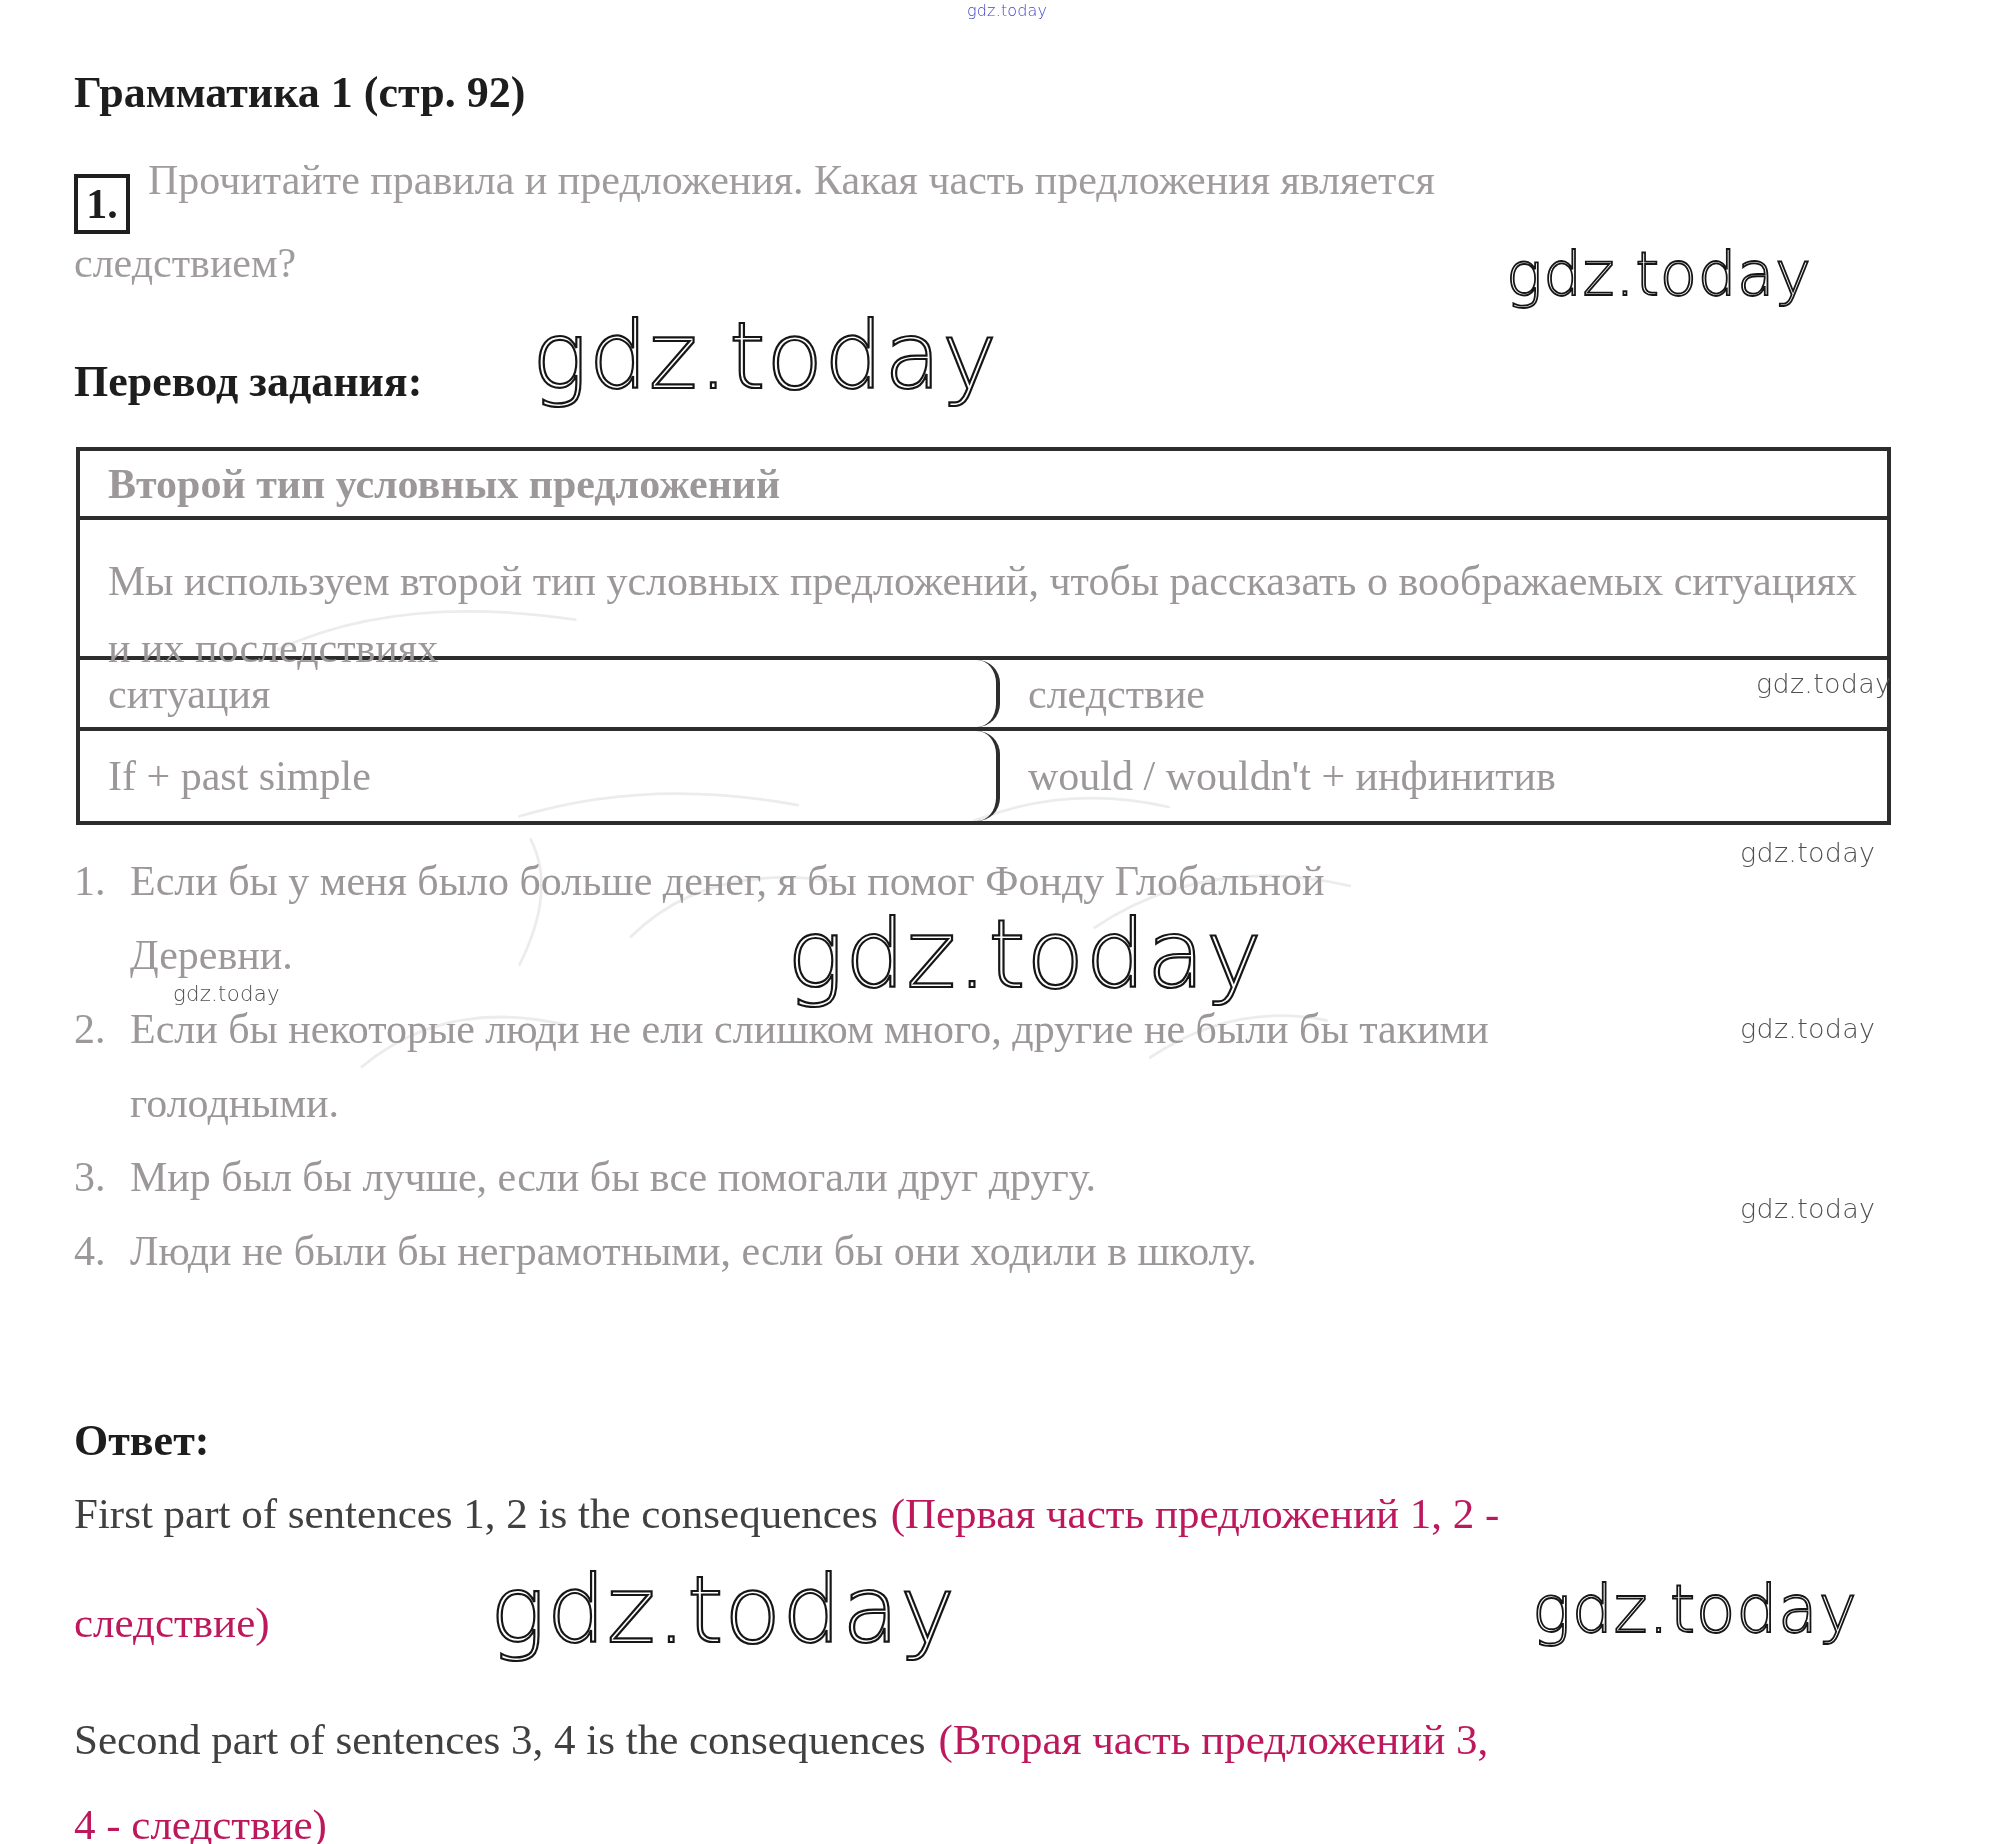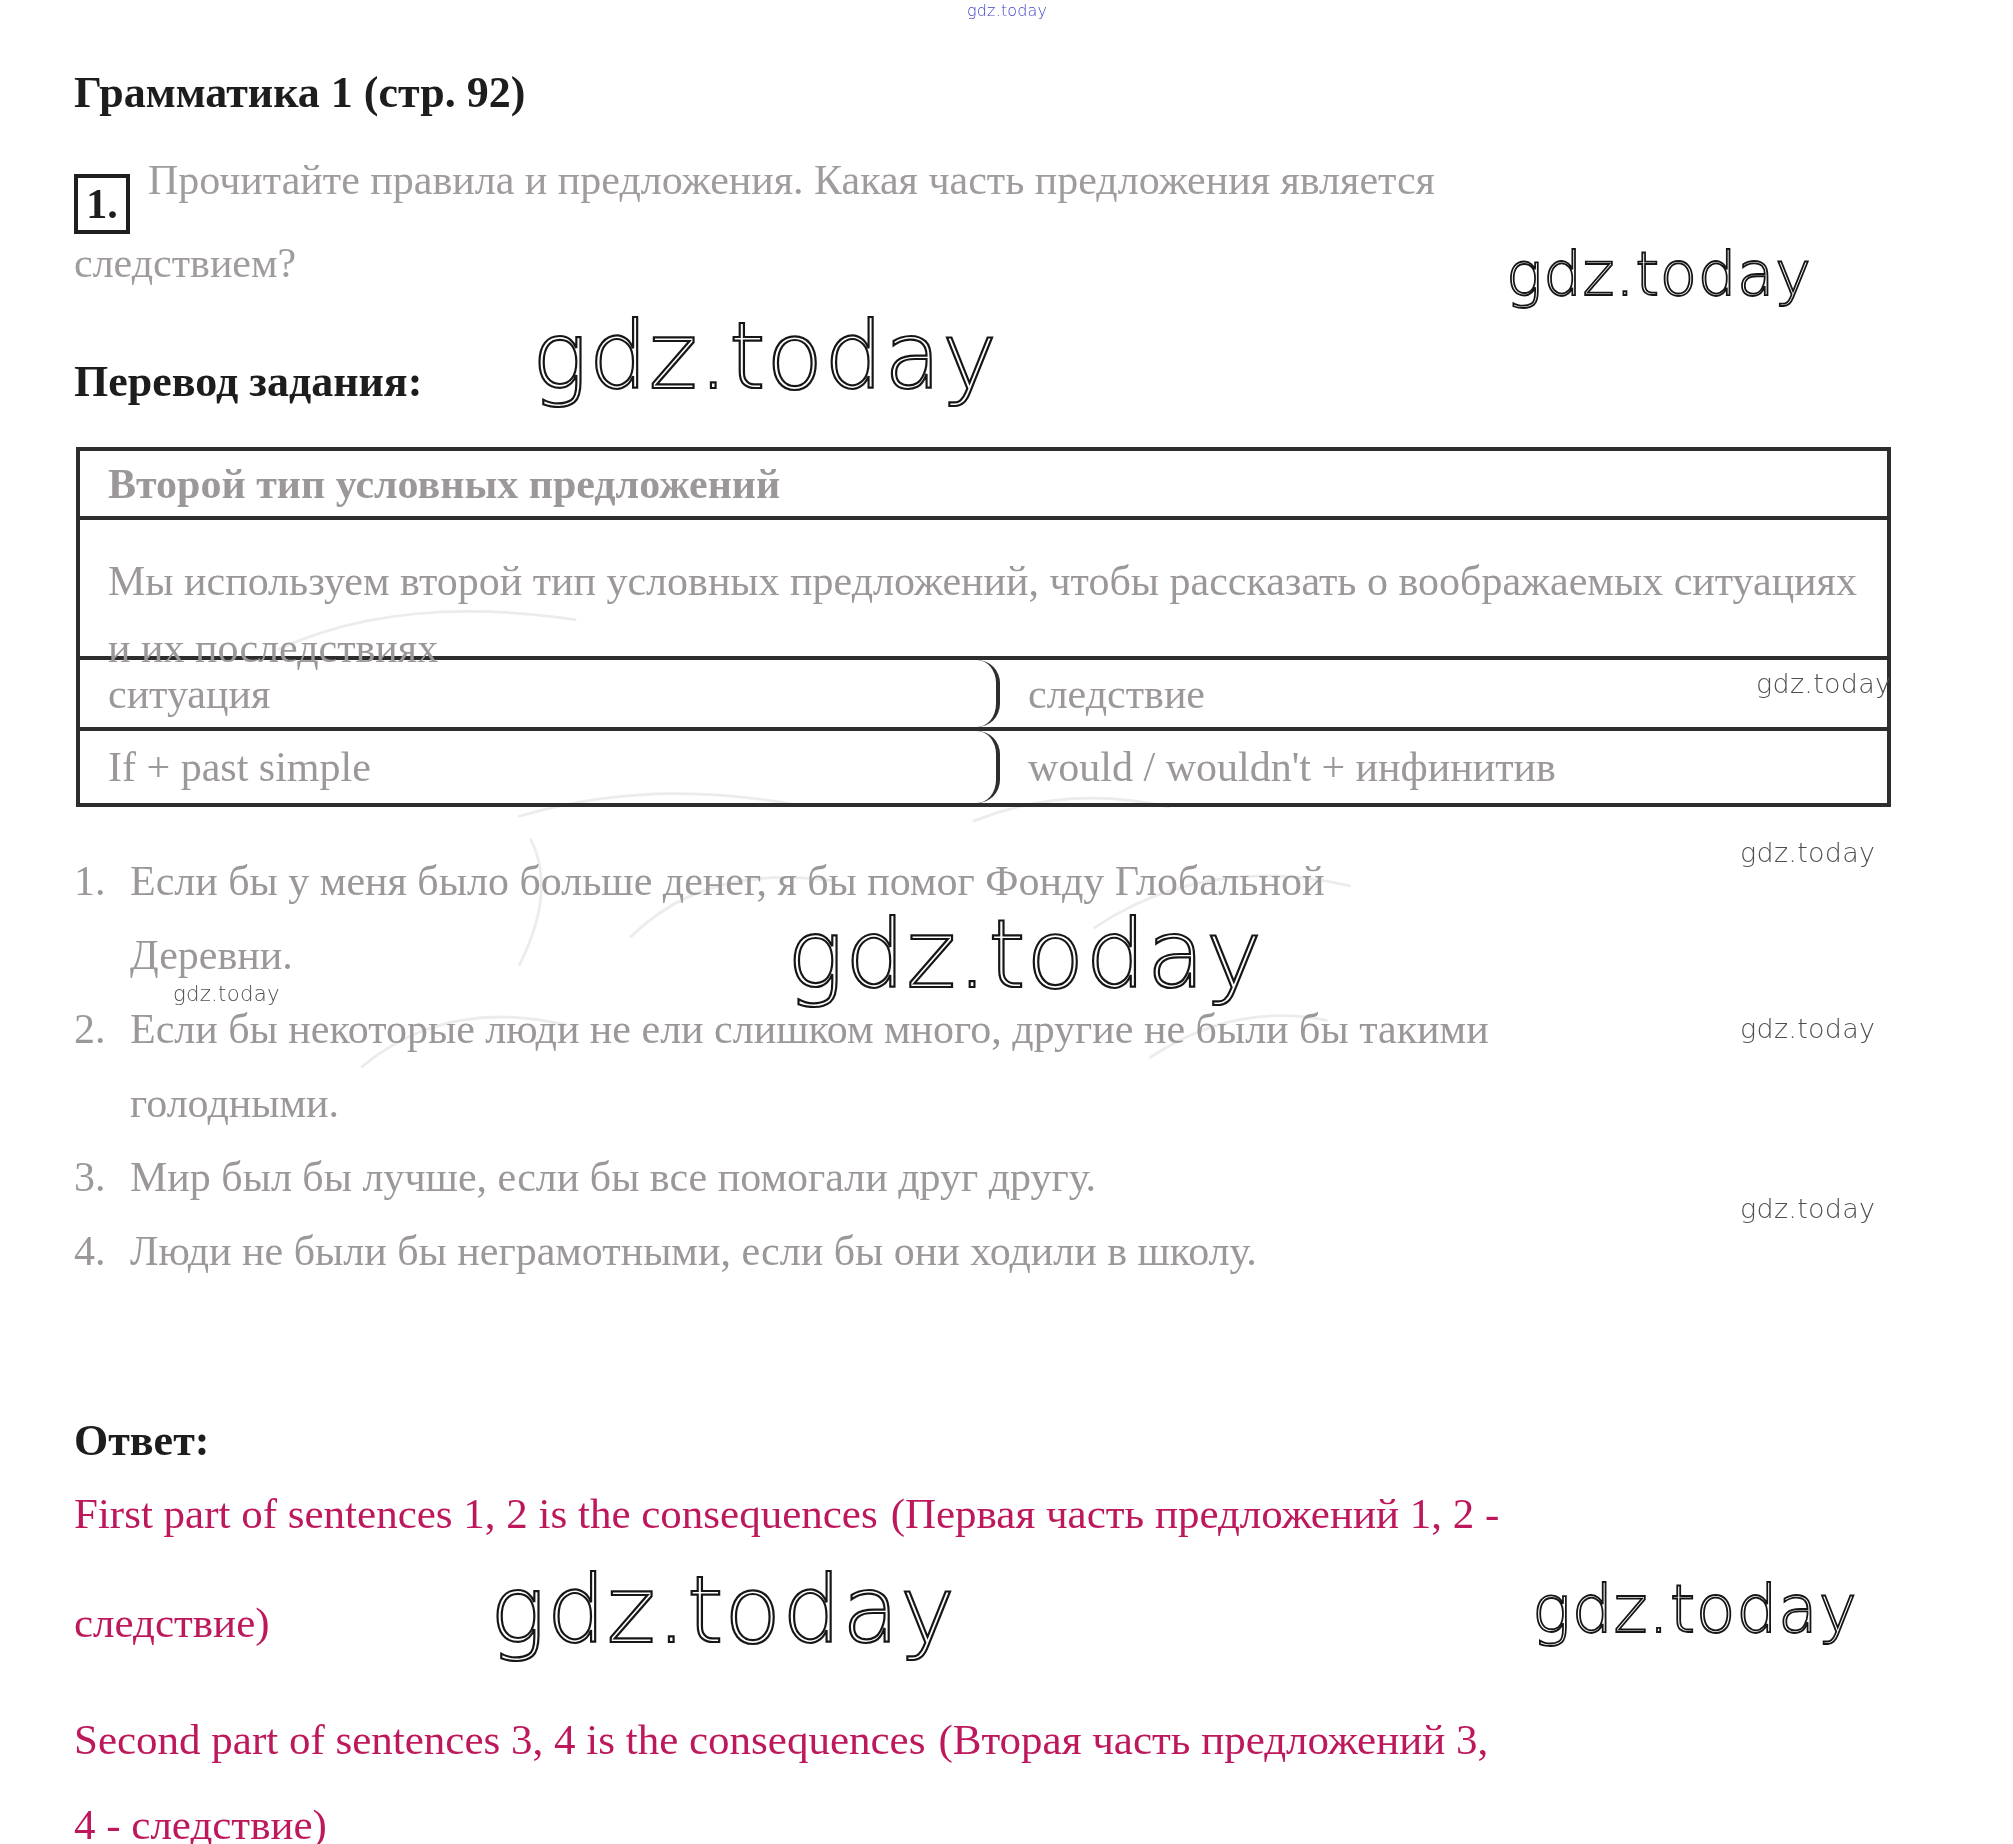--- a/index.html
+++ b/index.html
@@ -26,34 +26,34 @@
 
   
   .rule-table{position:absolute;left:76px;top:447px;width:1807px;border:4.6px solid #2d2d2d;z-index:1;
               color:#9c9798;font-size:42px;}
   .tr{box-sizing:border-box;}
   .t-head{height:69px;border-bottom:4.6px solid #2d2d2d;display:flex;align-items:center;
           padding-left:28px;font-weight:bold;}
   .t-desc{height:140px;border-bottom:4.6px solid #2d2d2d;padding:28px 28px 0 28px;line-height:67px;}
   .t-cols{display:flex;}
   .row-sit{height:71px;border-bottom:4.6px solid #2d2d2d;}
-  .row-if{height:72px;}
+  .row-if{height:90px;}
   .td{box-sizing:border-box;display:flex;align-items:center;padding-left:28px;}
   .td.c1{width:920px;border-right:4.6px solid #2d2d2d;border-radius:23px;}
   .td.c2{flex:1;}
 
   
   .sent-list{position:absolute;left:74px;top:844px;width:1846px;font-size:42px;color:#9c9798;
              line-height:74px;z-index:1;}
   .sent .num{display:inline-block;width:56px;vertical-align:top;}
   .sent .stext{display:inline-block;vertical-align:top;}
 
   
   .ans-line{position:absolute;left:74px;font-size:43px;line-height:1.2;white-space:nowrap;z-index:1;}
-  .ans-en{color:#be185d;}
+  .ans-en{color:#404040;}
   .ans-ru{color:#be185d;}
   .ans-ru.after{margin-left:13px;}
 
   .swirls{position:absolute;left:0;top:0;z-index:0;}
 </style>
 </head>
 <body>
 
 <div class="page">
 

